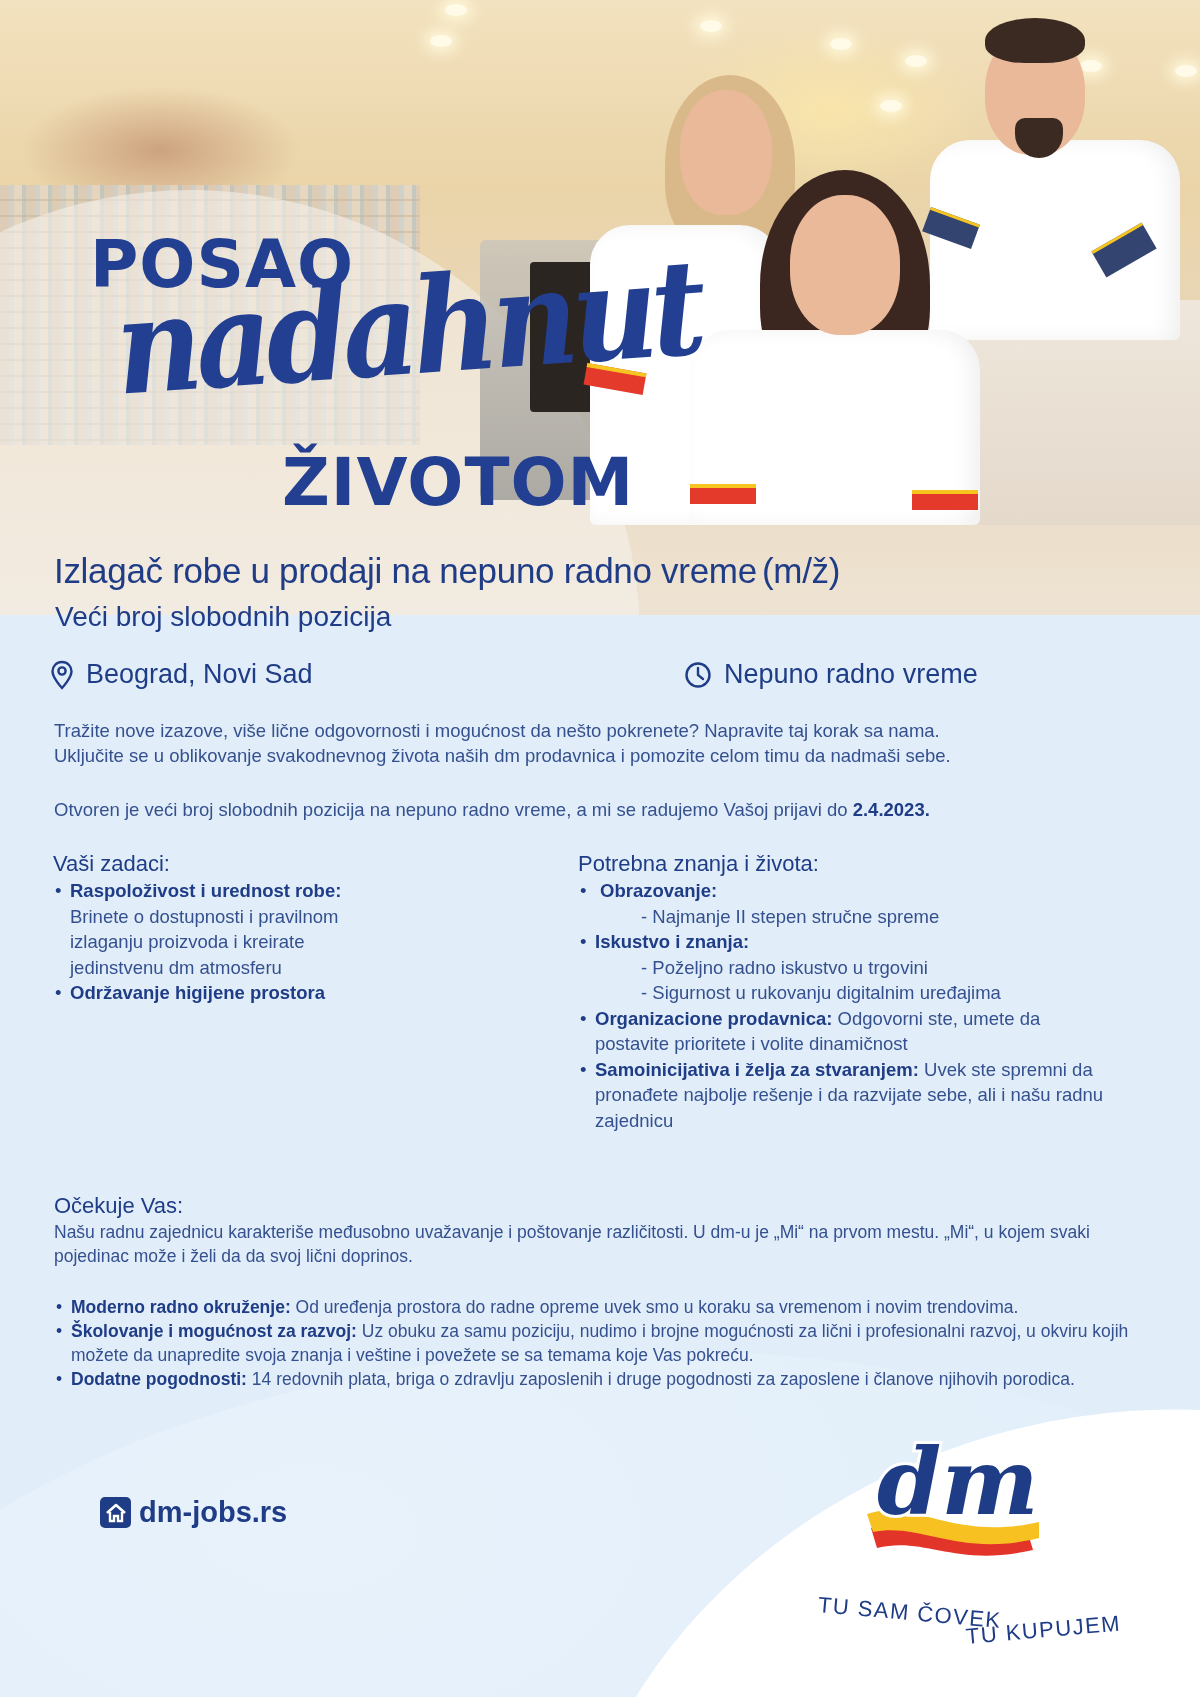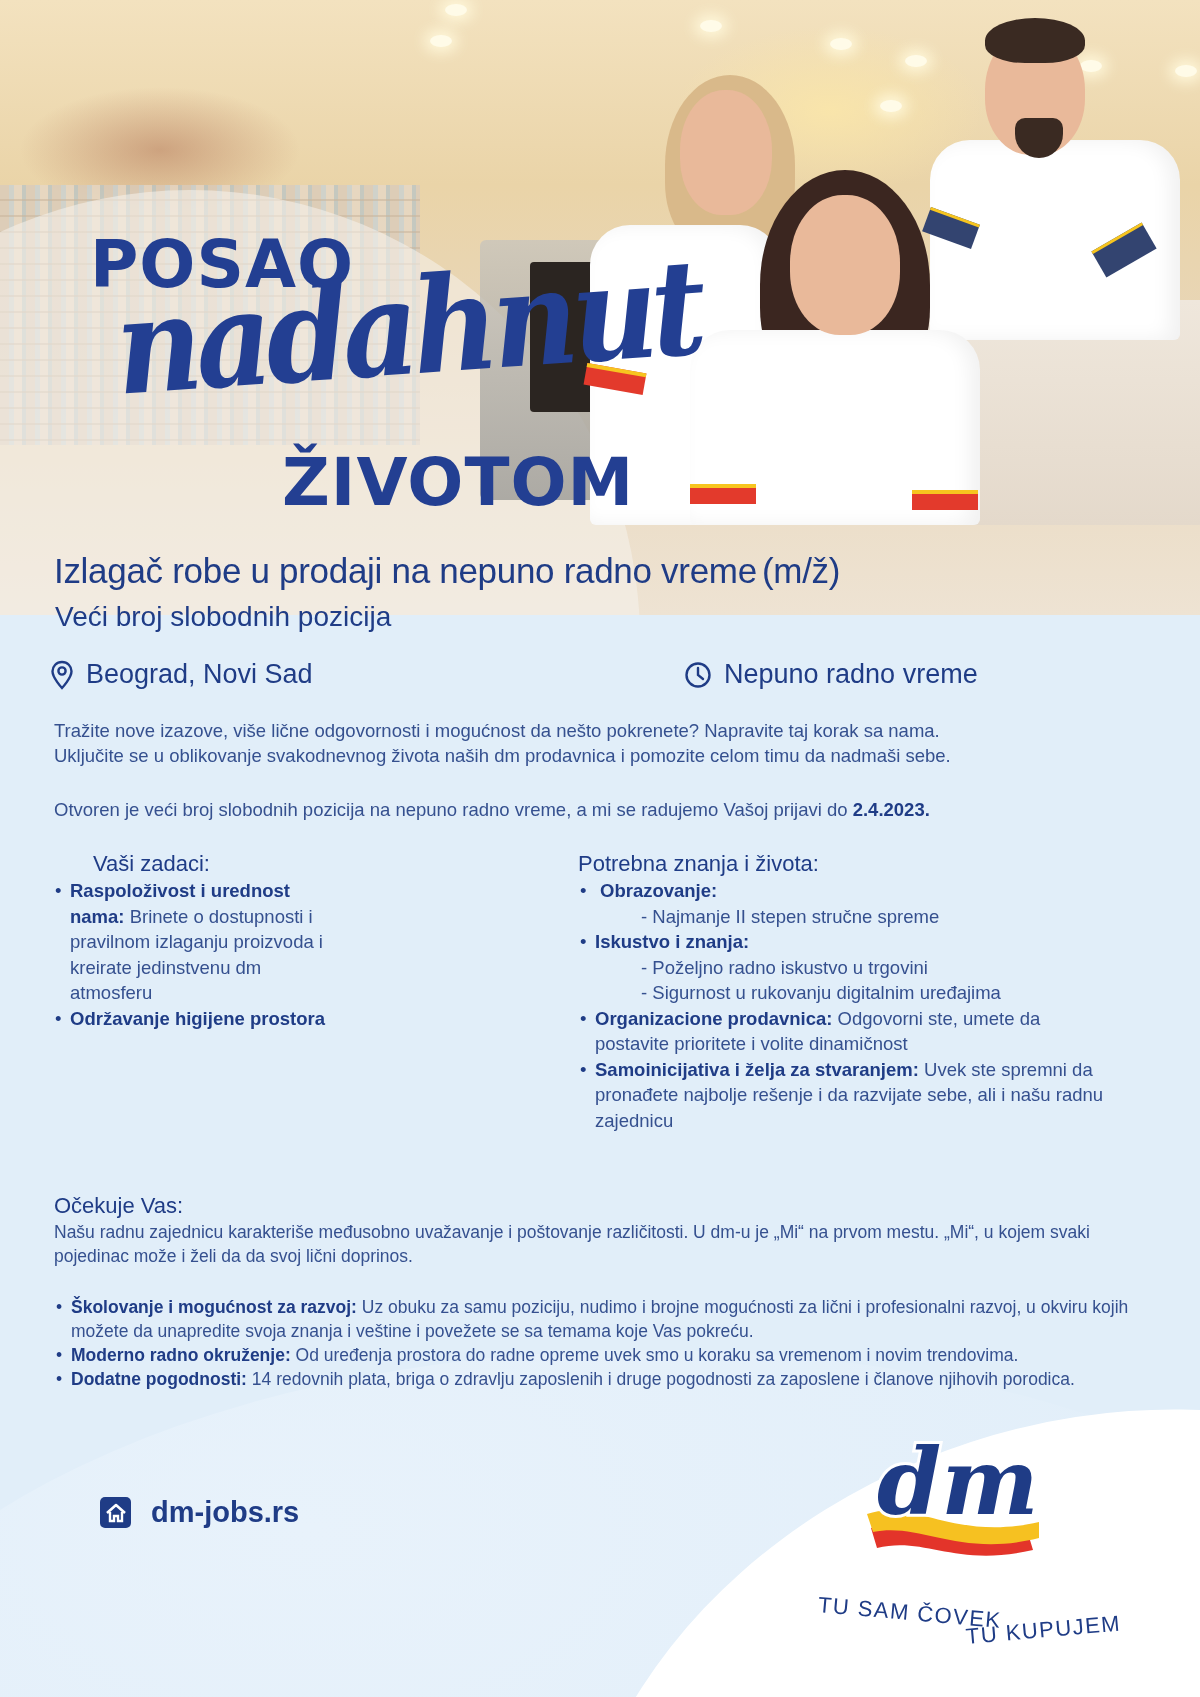--- a/index.html
+++ b/index.html
@@ -78,21 +78,21 @@
   .sub-dash { padding-left: 46px; }
 
   .footer-bg {
     position: absolute; left: -200px; top: 1350px; width: 1700px; height: 900px; border-radius: 50%;
     background: radial-gradient(ellipse at 30% 20%, #e8f2fb 0%, #e1eef9 60%);
   }
   .white-wave {
     position: absolute; left: 560px; top: 1420px; width: 1100px; height: 900px; border-radius: 50%;
     background: #ffffff; transform: rotate(-18deg);
   }
-  .web-link { position: absolute; left: 100px; top: 1496px; display: flex; align-items: center; gap: 20px; color: #1f3c86; font-family: "Liberation Sans", sans-serif; font-weight: bold; font-size: 29px; text-decoration: none; }
+  .web-link { position: absolute; left: 100px; top: 1496px; display: flex; align-items: center; gap: 8px; color: #1f3c86; font-family: "Liberation Sans", sans-serif; font-weight: bold; font-size: 29px; text-decoration: none; }
   .home-icon { width: 31px; height: 31px; background: #1f3c86; border-radius: 5px; display: flex; align-items: center; justify-content: center; }
 
   .logo { position: absolute; left: 855px; top: 1432px; width: 200px; height: 150px; }
   .slogan { position: absolute; font-family: "Liberation Sans", sans-serif; font-size: 22px; letter-spacing: 1.5px; color: #1f3c86; white-space: nowrap; }
   .slogan.l1 { left: 818px; top: 1592px; transform: rotate(5deg); transform-origin: left center; }
   .slogan.l2 { left: 966px; top: 1624px; transform: rotate(-5deg); transform-origin: left center; }
 </style>
 </head>
 <body>
 
@@ -176,44 +176,44 @@
     </div>
 
     <div class="para" style="top:193px;">
       <div>Tražite nove izazove, više lične odgovornosti i mogućnost da nešto pokrenete? Napravite taj korak sa nama.</div>
       <div>Uključite se u oblikovanje svakodnevnog života naših dm prodavnica i pomozite celom timu da nadmaši sebe.</div>
     </div>
     <div class="para" style="top:272px;">
       <span>Otvoren je veći broj slobodnih pozicija na nepuno radno vreme, a mi se radujemo Vašoj prijavi do </span><b>2.4.2023.</b>
     </div>
 
-    <div class="section-h" style="left:53px;top:326px;margin-left:40px;">Vaši zadaci:</div>
+    <div class="section-h" style="left:53px;top:326px;">Vaši zadaci:</div>
     <ul class="list" style="left:53px;top:353px;width:290px;">
-      <li><b>Raspoloživost i urednost nama:</b><span> Brinete o dostupnosti i pravilnom izlaganju proizvoda i kreirate jedinstvenu dm atmosferu</span></li>
+      <li><b>Raspoloživost i urednost robe:</b><span> Brinete o dostupnosti i pravilnom izlaganju proizvoda i kreirate jedinstvenu dm atmosferu</span></li>
       <li><b>Održavanje higijene prostora</b><span></span></li>
     </ul>
 
     <div class="section-h" style="left:578px;top:326px;">Potrebna znanja i života:</div>
     <ul class="list" style="left:578px;top:353px;width:560px;">
       <li><b style="margin-left:5px">Obrazovanje:</b>
         <div class="sub-dash">- Najmanje II stepen stručne spreme</div>
       </li>
       <li><b>Iskustvo i znanja:</b>
         <div class="sub-dash">- Poželjno radno iskustvo u trgovini</div>
         <div class="sub-dash">- Sigurnost u rukovanju digitalnim uređajima</div>
       </li>
       <li style="width:500px"><b>Organizacione prodavnica:</b><span> Odgovorni ste, umete da postavite prioritete i volite dinamičnost</span></li>
       <li style="width:545px"><b>Samoinicijativa i želja za stvaranjem:</b><span> Uvek ste spremni da pronađete najbolje rešenje i da razvijate sebe, ali i našu radnu zajednicu</span></li>
     </ul>
 
     <div class="section-h" style="left:54px;top:668px;">Očekuje Vas:</div>
     <div class="para" style="top:695px;width:1080px;font-size:17.5px;line-height:24px;">Našu radnu zajednicu karakteriše međusobno uvažavanje i poštovanje različitosti. U dm-u je „Mi“ na prvom mestu. „Mi“, u kojem svaki pojedinac može i želi da da svoj lični doprinos.</div>
     <ul class="list" style="left:54px;top:770px;width:1100px;font-size:17.5px;line-height:24px;">
+      <li><b>Moderno radno okruženje:</b><span> Od uređenja prostora do radne opreme uvek smo u koraku sa vremenom i novim trendovima.</span></li>
       <li><b>Školovanje i mogućnost za razvoj:</b><span> Uz obuku za samu poziciju, nudimo i brojne mogućnosti za lični i profesionalni razvoj, u okviru kojih možete da unapredite svoja znanja i veštine i povežete se sa temama koje Vas pokreću.</span></li>
-      <li><b>Moderno radno okruženje:</b><span> Od uređenja prostora do radne opreme uvek smo u koraku sa vremenom i novim trendovima.</span></li>
       <li><b>Dodatne pogodnosti:</b><span> 14 redovnih plata, briga o zdravlju zaposlenih i druge pogodnosti za zaposlene i članove njihovih porodica.</span></li>
     </ul>
   </div>
 
   <a class="web-link">
     <span class="home-icon">
       <svg width="22" height="20" viewBox="0 0 22 20">
           <path d="M2 10 L11 2 L20 10" fill="none" stroke="#ffffff" stroke-width="2.6" stroke-linejoin="round"></path>
           <path d="M5 9v9h4v-5h4v5h4V9" fill="none" stroke="#ffffff" stroke-width="2.4"></path>
         </svg>

